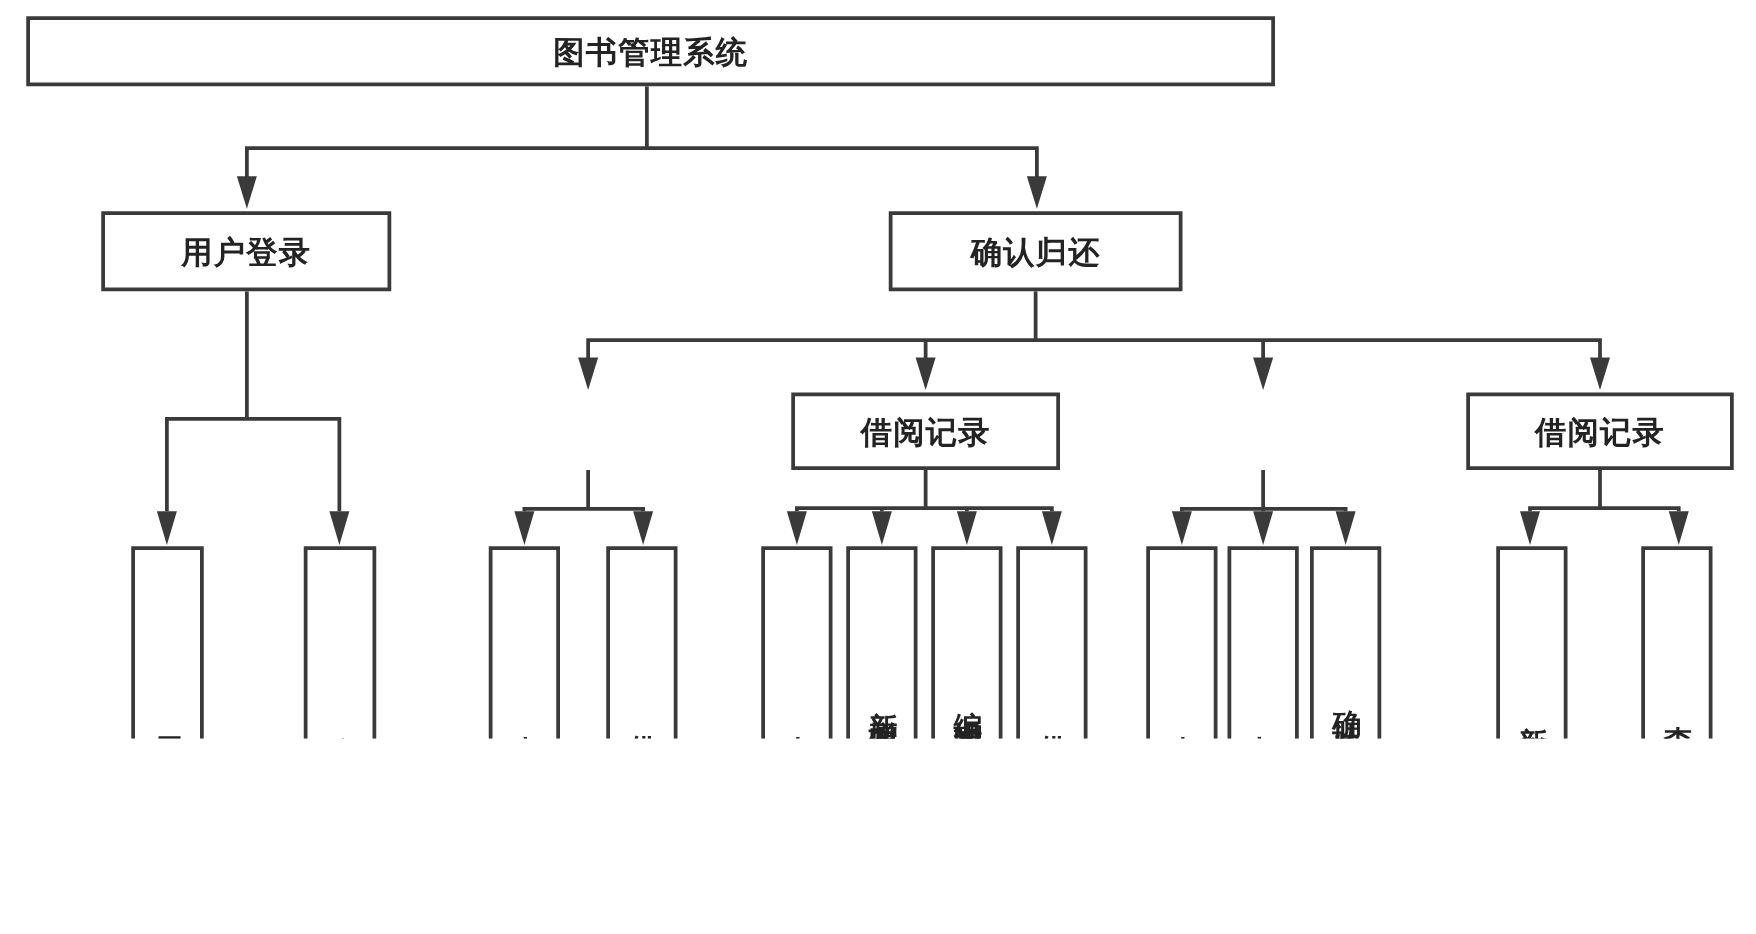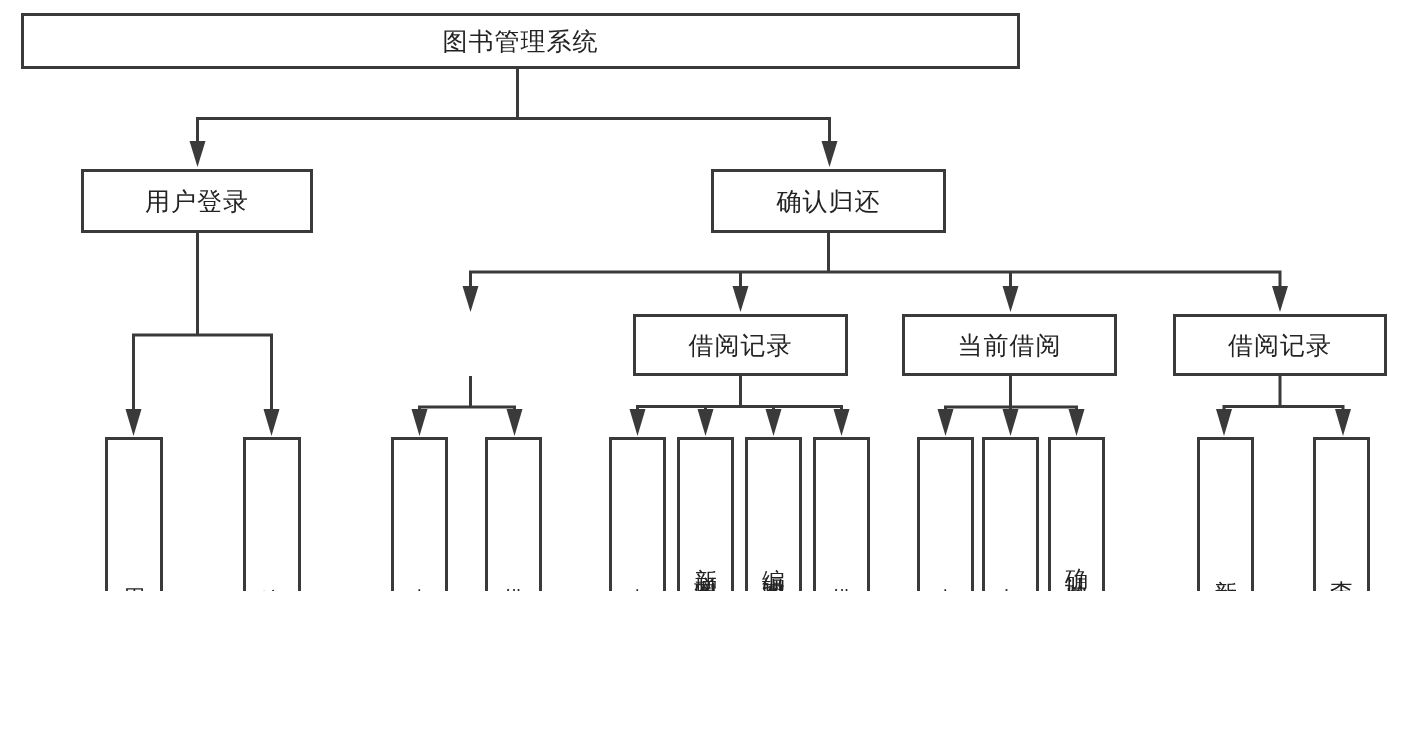--- a/index.html
+++ b/index.html
@@ -2,20 +2,21 @@
 <html><head>
 <meta charset="utf-8">
 <style>
   html,body{margin:0;padding:0;background:#ffffff;}
   .canvas{
     position:relative;
     width:1405px;height:591px;
     background:#ffffff;
     font-family:"DejaVu Sans","Liberation Sans",sans-serif;
     overflow:hidden;
+    font-weight:bold;
   }
   .wires{position:absolute;left:0;top:0;}
   .node{
     position:absolute;
     box-sizing:border-box;
     border:3px solid #3a3a3a;
     background:#ffffff;
     display:flex;align-items:center;justify-content:center;
     color:#232323;
   }
@@ -85,23 +86,20 @@
   <div class="node h" style="left:81px;top:169px;width:232px;height:64px">
     <span>用户登录</span>
   </div>
   <div class="node h" style="left:711px;top:169px;width:235px;height:64px">
     <span>确认归还</span>
   </div>
 
   <div class="node h" style="left:633px;top:314px;width:215px;height:62px">
     <span>借阅记录</span>
   </div>
-  <div class="node h" style="left:902px;top:314px;width:215px;height:62px">
-    <span>当前借阅</span>
-  </div>
   <div class="node h" style="left:1173px;top:314px;width:214px;height:62px">
     <span>借阅记录</span>
   </div>
 
   <div class="node v" style="left:105px;top:437px;width:58px;height:298px">
     <span class="vtext">用户登录</span>
   </div>
   <div class="node v" style="left:243px;top:437px;width:58px;height:298px">
     <span class="vtext">注销登录</span>
   </div>

